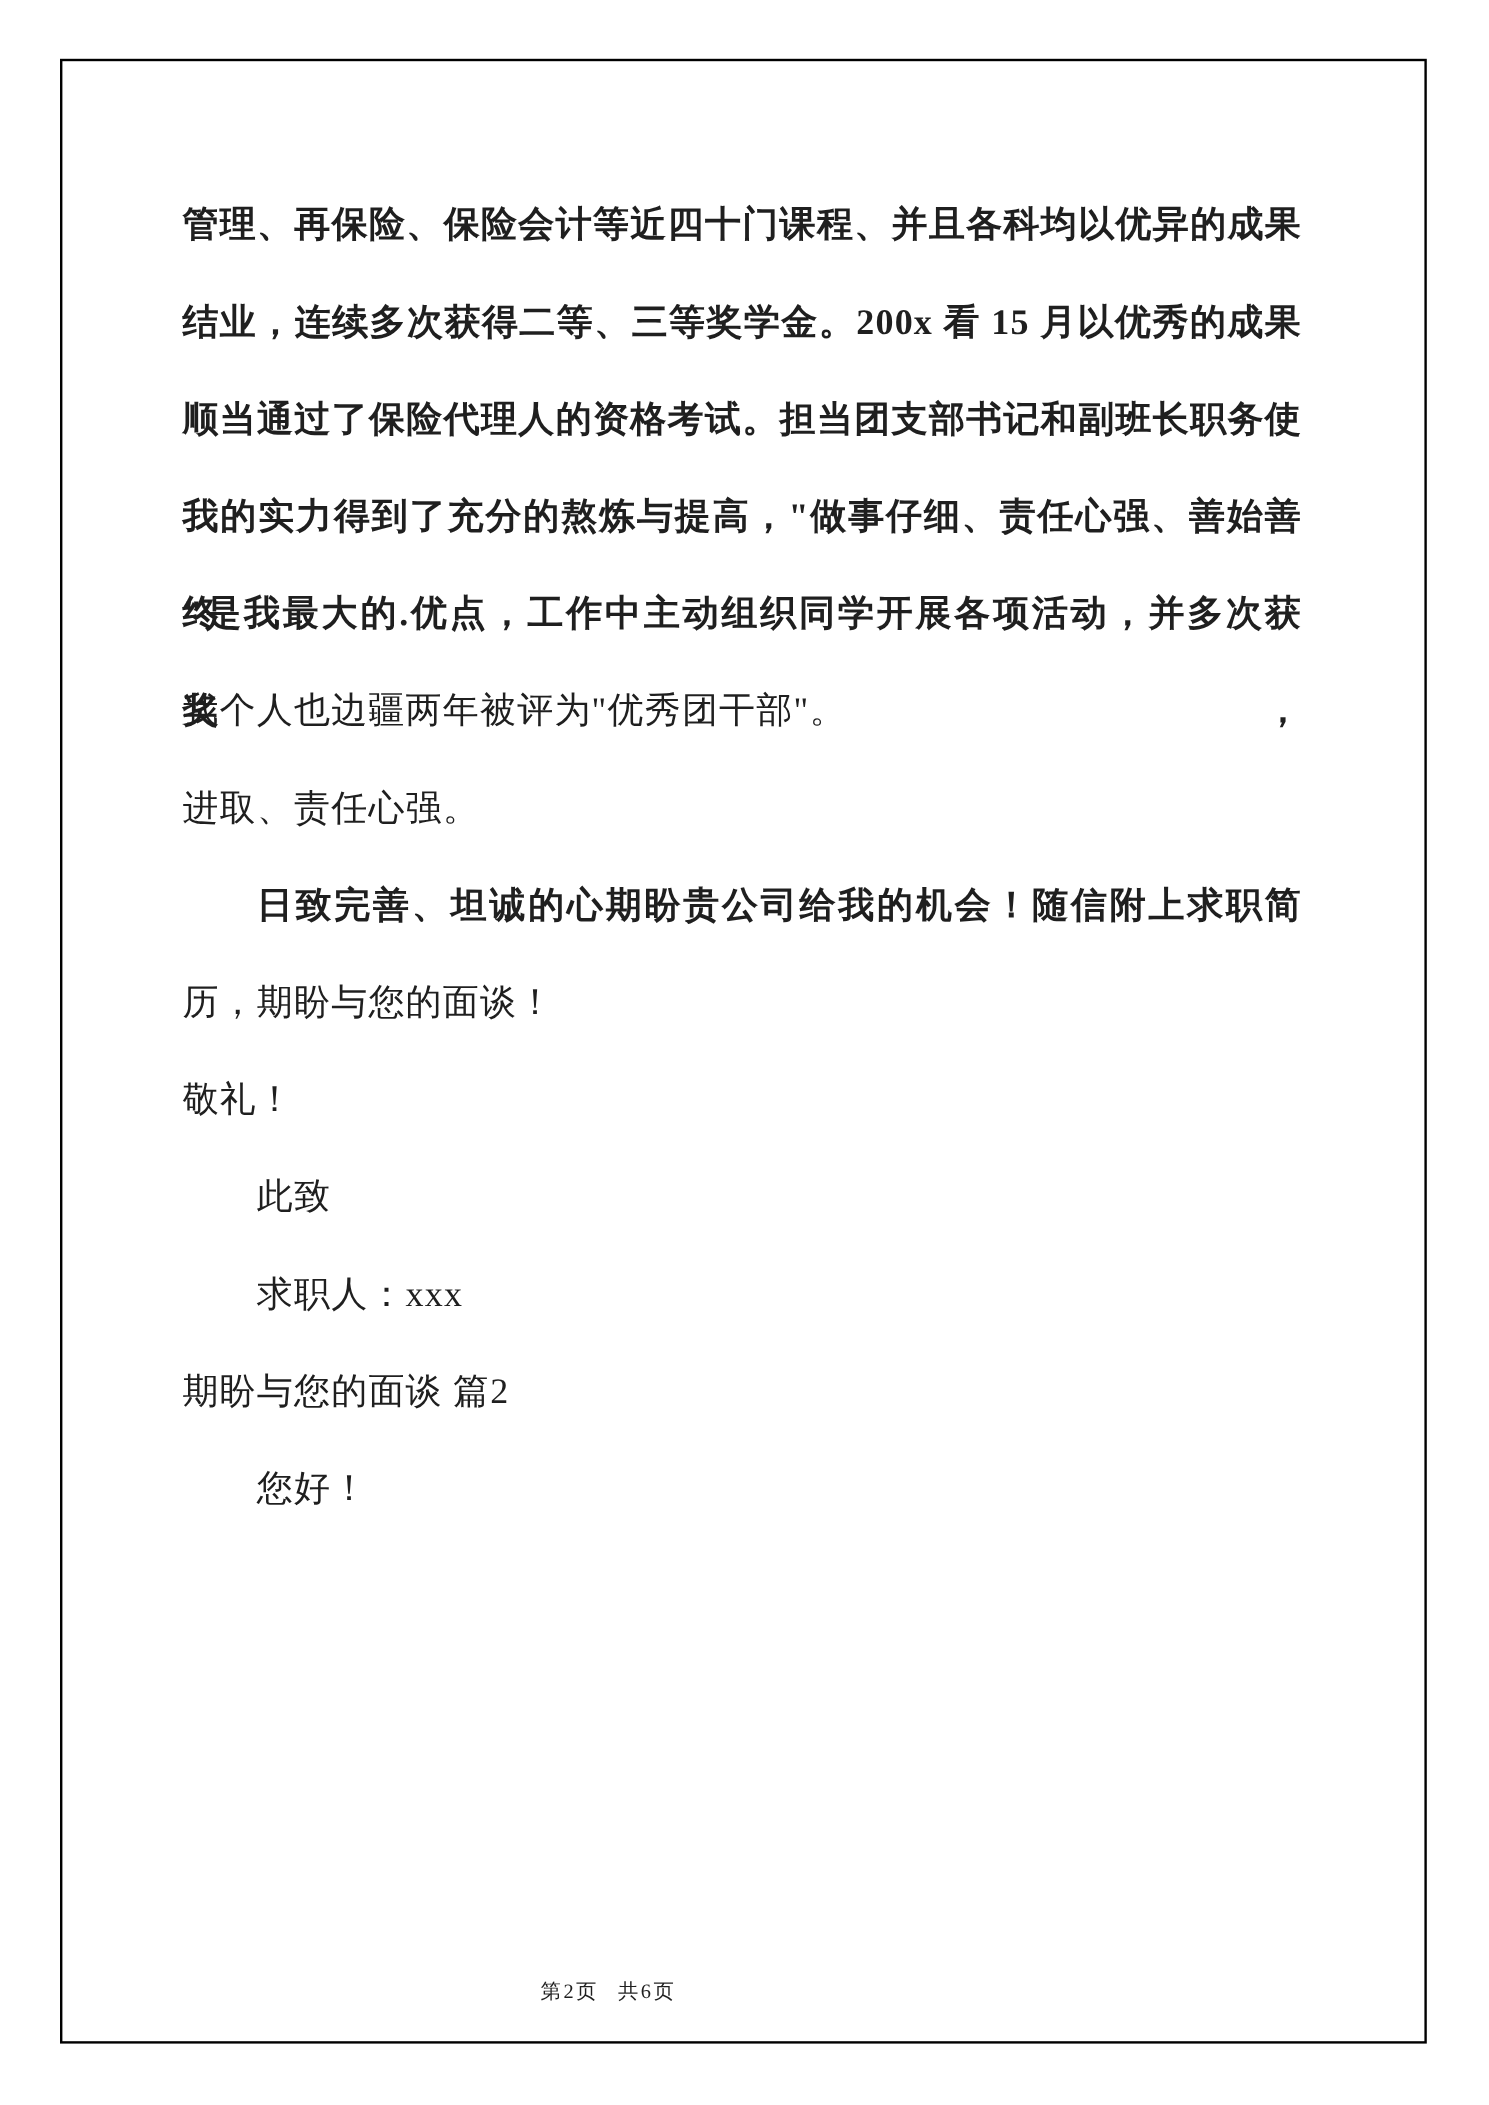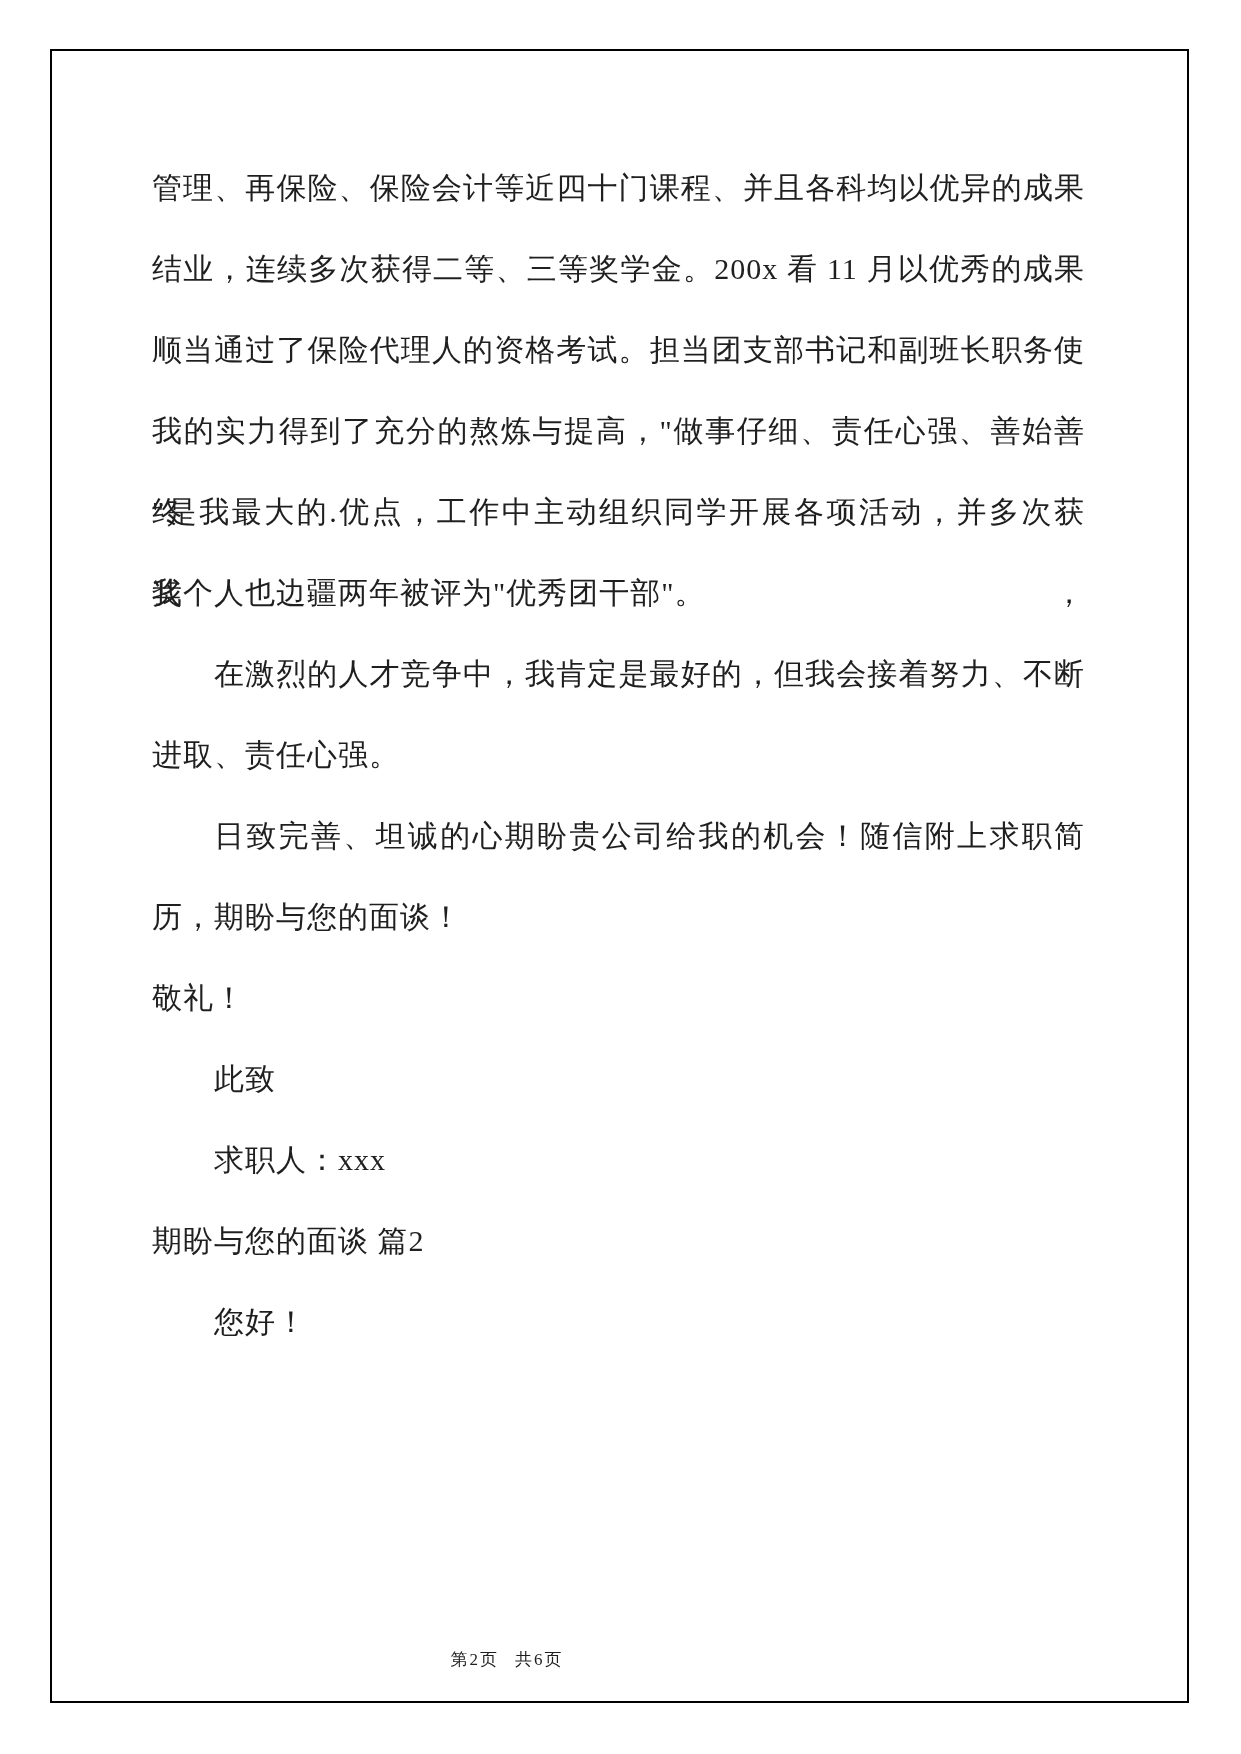--- a/index.html
+++ b/index.html
@@ -35,20 +35,21 @@
     font-size: 30px;
     letter-spacing: 1px;
     color: #1f1f1f;
     text-align: left;
     white-space: normal;
     overflow: visible;
   }
   .fill {
     text-align: justify;
     text-align-last: justify;
+    font-weight: bold;
   }
   .ind {
     text-indent: 62px;
   }
   .page-footer {
     position: absolute;
     left: 0;
     top: 1648px;
     width: 1014px;
     text-align: center;
@@ -64,26 +65,25 @@
     width: 16px;
   }
 </style>
 </head>
 <body>
 
 <div class="page-frame"></div>
 
 <div class="doc-content">
   <div class="line fill">管理、再保险、保险会计等近四十门课程、并且各科均以优异的成果</div>
-  <div class="line fill">结业，连续多次获得二等、三等奖学金。200x 看 11 月以优秀的成果</div>
+  <div class="line fill">结业，连续多次获得二等、三等奖学金。200x 看 15 月以优秀的成果</div>
   <div class="line fill">顺当通过了保险代理人的资格考试。担当团支部书记和副班长职务使</div>
   <div class="line fill">我的实力得到了充分的熬炼与提高，"做事仔细、责任心强、善始善终</div>
   <div class="line fill">"是我最大的.优点，工作中主动组织同学开展各项活动，并多次获奖，</div>
   <div class="line">我个人也边疆两年被评为"优秀团干部"。</div>
-  <div class="line fill ind">在激烈的人才竞争中，我肯定是最好的，但我会接着努力、不断</div>
   <div class="line">进取、责任心强。</div>
   <div class="line fill ind">日致完善、坦诚的心期盼贵公司给我的机会！随信附上求职简</div>
   <div class="line">历，期盼与您的面谈！</div>
   <div class="line">敬礼！</div>
   <div class="line ind">此致</div>
   <div class="line ind">求职人：xxx</div>
   <div class="line">期盼与您的面谈 篇2</div>
   <div class="line ind">您好！</div>
 </div>
 

